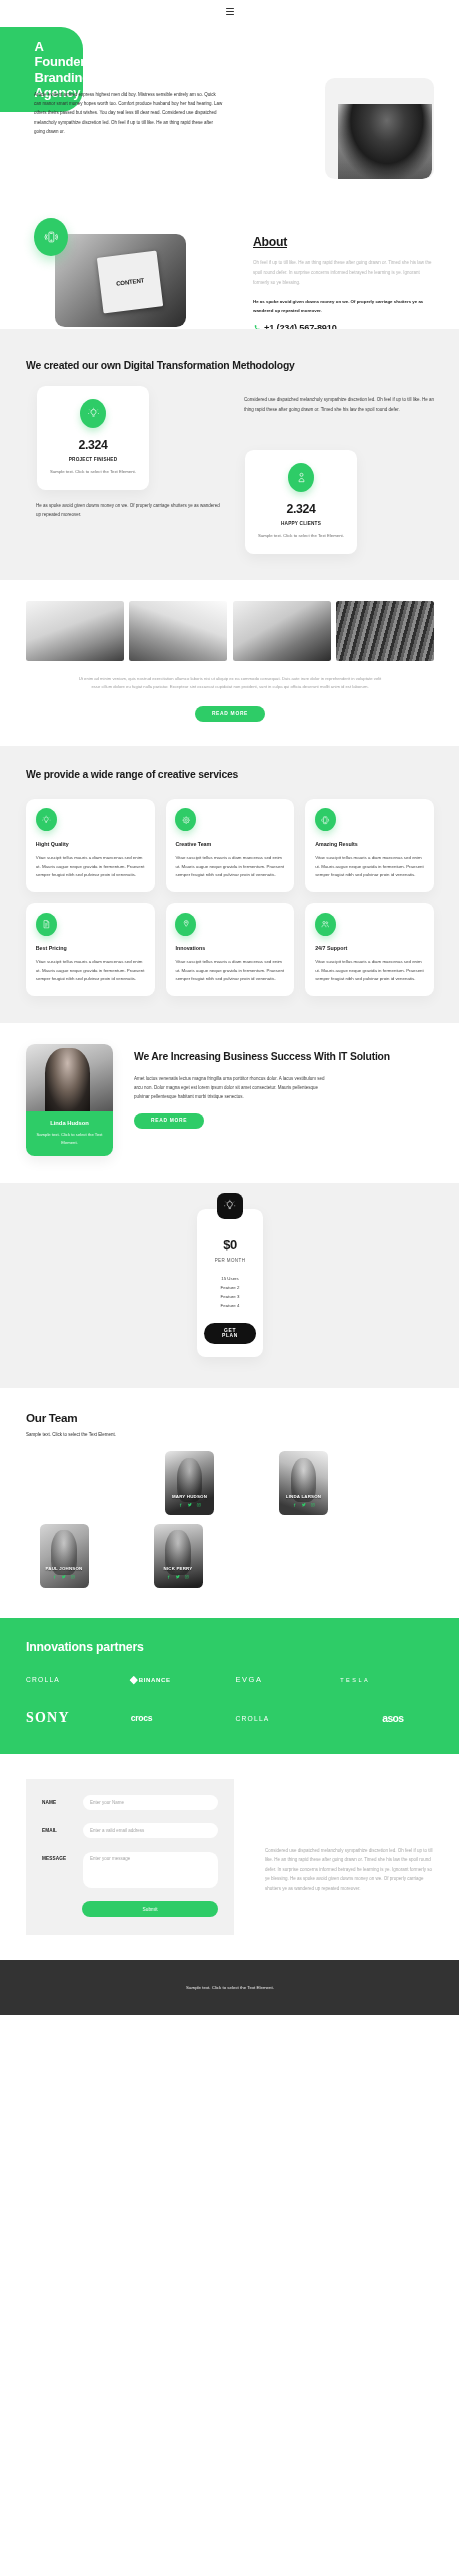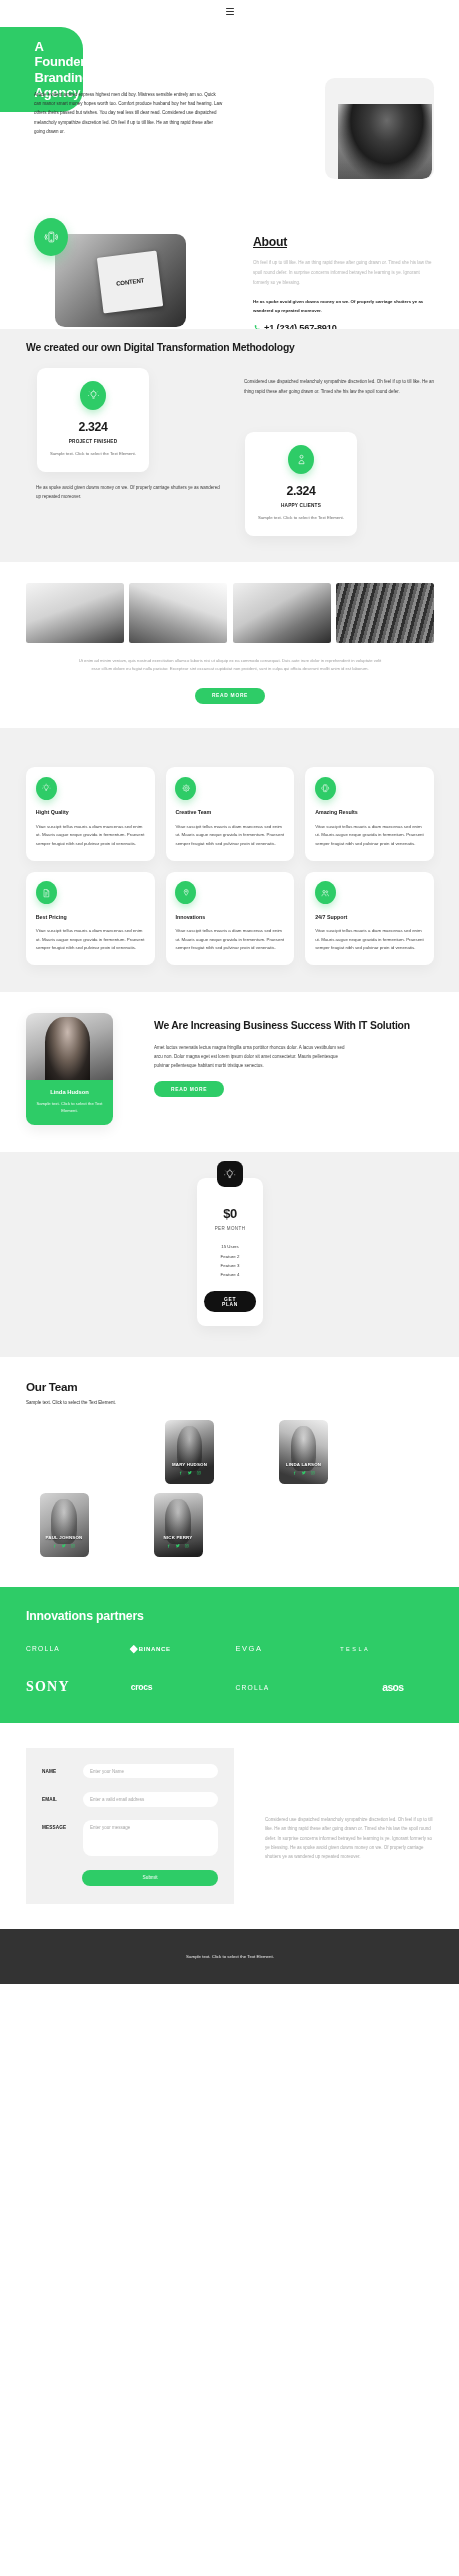--- a/index.html
+++ b/index.html
@@ -82,21 +82,21 @@
   .about-badge svg { width: 14.7px; height: 16px; stroke: #fff; fill:none; stroke-width:1.2; }
   .about-right { position: absolute; left: 253px; top: 37px; width: 184px; }
   .about-right h2 { font-size: 12.3px; font-weight: 800; letter-spacing: -0.3px; text-decoration: underline; }
   .about-right .p-muted { margin-top: 8.6px; font-size: 4.5px; line-height: 2.3; color: #b4b4b4; }
   .about-right .p-bold { margin-top: 8.6px; font-size: 4.4px; line-height: 2.1; font-weight: 700; color: #1b1b1b; }
   .phone { margin-top: 7.4px; display: flex; align-items: center; gap: 3.1px; }
   .phone svg { width: 8px; height: 8px; fill: #2ECC67; }
   .phone span { font-size: 9.2px; font-weight: 800; letter-spacing: -0.2px; }
 
   
-  .method { background: #f1f1f1; padding: 12px 0 28px; position: relative; }
+  .method { background: #f1f1f1; padding: 30px 0 28px; position: relative; }
   .method h2 { padding: 0 26px; font-size: 10.4px; line-height: 1.26; font-weight: 800; letter-spacing: -0.2px; }
   .method-grid { position: relative; height: 166px; margin-top: 13.5px; }
   .stat-card {
     position: absolute; width: 112px; background: #fff; border-radius: 8.6px;
     padding: 13.5px 12.3px 13.5px; text-align: center; box-shadow: 0 4.9px 13.5px rgba(0,0,0,.05);
   }
   .stat-card .num { font-size: 12.3px; font-weight: 800; letter-spacing: -0.4px; margin-top: 9.8px; }
   .stat-card .lbl { font-size: 4.7px; font-weight: 700; letter-spacing: 0.2px; margin-top: 5.5px; }
   .stat-card .sub { font-size: 4.3px; line-height: 1.9; color: #6c6c6c; margin-top: 5.5px; }
   .stat-card .ico-circle { margin: 0 auto; width: 26px; height: 29px; }
@@ -132,21 +132,21 @@
   .inc-card { width: 87px; border-radius: 8.6px; overflow: hidden; box-shadow: 0 4.9px 12.3px rgba(0,0,0,.07); }
   .inc-card .pic { height: 67px; background: linear-gradient(160deg,#e3e3e3 0%,#adadad 45%,#555 100%); position: relative; }
   .inc-card .pic::after {
     content:""; position:absolute; left:22%; top:6%; width:52%; height:94%;
     background: radial-gradient(ellipse at 50% 24%, #c9b9b0 0%, #6e6056 42%, #2a2522 72%, #151210 100%);
     border-radius: 40% 40% 0 0;
   }
   .inc-card .cap { background: #2ECC67; color: #fff; text-align: center; padding: 8.6px 7.4px 9.8px; }
   .inc-card .cap .nm { font-size: 5.8px; font-weight: 800; }
   .inc-card .cap .st { font-size: 4.2px; line-height: 1.85; margin-top: 4.9px; opacity: .92; }
-  .inc-right { flex: 1; padding-top: 6.1px; margin-left: 20px; }
+  .inc-right { flex: 1; padding-top: 6.1px; }
   .inc-right h2 { font-size: 10.4px; line-height: 1.26; font-weight: 800; letter-spacing: -0.2px; }
   .inc-right p { margin-top: 10.4px; font-size: 4.5px; line-height: 2.05; color: #3d3d3d; width: 199px; }
   .inc-right .btn-pill { margin-top: 11px; }
 
   
   .pricing { background: #f1f1f1; padding: 26px 0 31px; position: relative; }
   .price-row { display: flex; justify-content: center; gap: 24.5px; }
   .price-card {
     width: 66px; background: #fff; border-radius: 8.6px; padding: 28px 7.4px 13.5px;
     text-align: center; position: relative; box-shadow: 0 4.9px 13.5px rgba(0,0,0,.05);
@@ -318,20 +318,21 @@
       <div class="g g3"></div>
       <div class="g g4"></div>
     </div>
     <p class="lorem">Ut enim ad minim veniam, quis nostrud exercitation ullamco laboris nisi ut aliquip ex ea commodo consequat. Duis aute irure dolor in reprehenderit in voluptate velit esse cillum dolore eu fugiat nulla pariatur. Excepteur sint occaecat cupidatat non proident, sunt in culpa qui officia deserunt mollit anim id est laborum.</p>
     <div class="readmore-center">
       <button class="btn-pill">READ MORE</button>
     </div>
   </section>
 
   <section class="services">
+    <h2>We provide a wide range of creative services</h2>
     <div class="svc-grid">
 
       <div class="svc-card">
         <div class="ico-circle">
           <svg viewBox="0 0 24 24">
               <path d="M12 4.5a4.6 4.6 0 0 0-2.7 8.3c.5.4.8 1 .8 1.6v.4h3.8v-.4c0-.6.3-1.2.8-1.6A4.6 4.6 0 0 0 12 4.5z"></path>
               <line x1="10.1" y1="17" x2="13.9" y2="17"></line>
               <line x1="12" y1="1.6" x2="12" y2="3"></line>
               <line x1="4.6" y1="5" x2="5.6" y2="6"></line>
               <line x1="19.4" y1="5" x2="18.4" y2="6"></line>

